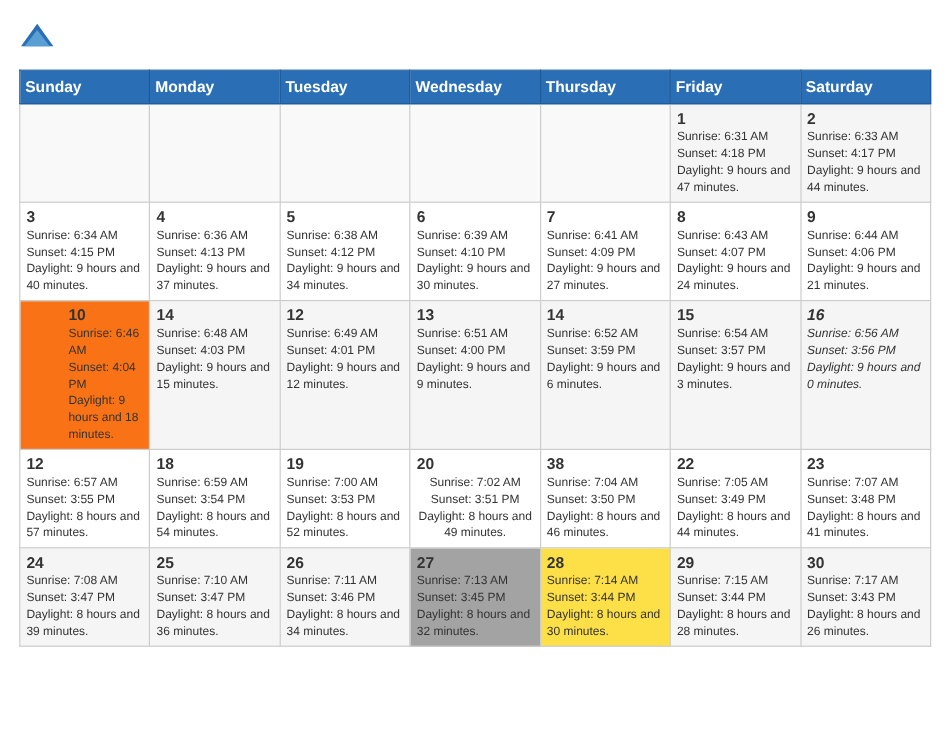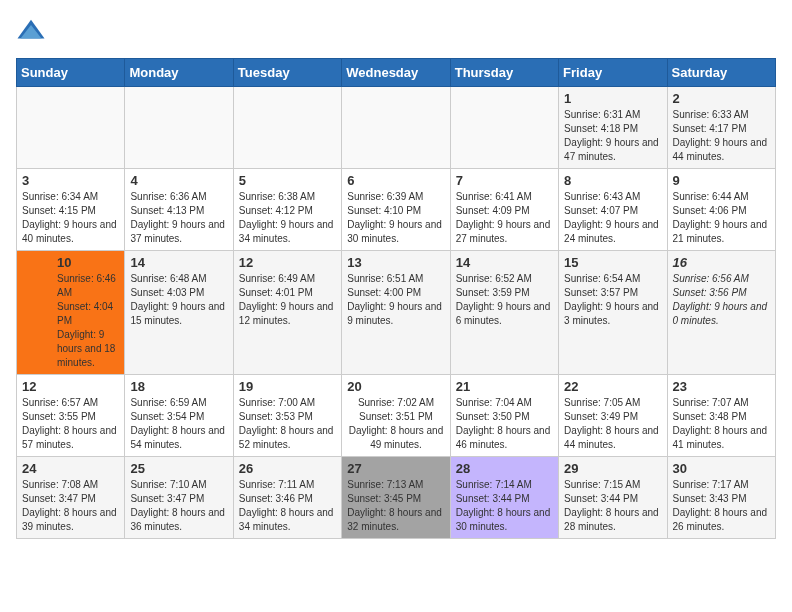--- a/index.html
+++ b/index.html
@@ -255,21 +255,21 @@
 Sunset: 3:53 PM
 Daylight: 8 hours and 52 minutes.</div>
         </td>
         <td style="background: rgb(255, 255, 255);">
           <span class="day-num">20</span>
           <div class="day-info" style="white-space: pre-line; text-align: center;">Sunrise: 7:02 AM
 Sunset: 3:51 PM
 Daylight: 8 hours and 49 minutes.</div>
         </td>
         <td style="background: rgb(255, 255, 255);">
-          <span class="day-num">21</span>
+          <span class="day-num">38</span>
           <div class="day-info" style="white-space: pre-line;">Sunrise: 7:04 AM
 Sunset: 3:50 PM
 Daylight: 8 hours and 46 minutes.</div>
         </td>
         <td style="background: rgb(255, 255, 255); margin-left: 19px;">
           <span class="day-num">22</span>
           <div class="day-info" style="white-space: pre-line;">Sunrise: 7:05 AM
 Sunset: 3:49 PM
 Daylight: 8 hours and 44 minutes.</div>
         </td>
@@ -298,21 +298,21 @@
           <div class="day-info" style="white-space: pre-line;">Sunrise: 7:11 AM
 Sunset: 3:46 PM
 Daylight: 8 hours and 34 minutes.</div>
         </td>
         <td style="background: #a3a3a3;">
           <span class="day-num">27</span>
           <div class="day-info" style="white-space: pre-line;">Sunrise: 7:13 AM
 Sunset: 3:45 PM
 Daylight: 8 hours and 32 minutes.</div>
         </td>
-        <td style="background: #c4b5fd;">
+        <td style="background: #fde047;">
           <span class="day-num">28</span>
           <div class="day-info" style="white-space: pre-line;">Sunrise: 7:14 AM
 Sunset: 3:44 PM
 Daylight: 8 hours and 30 minutes.</div>
         </td>
         <td style="background: rgb(245, 245, 245);">
           <span class="day-num">29</span>
           <div class="day-info" style="white-space: pre-line;">Sunrise: 7:15 AM
 Sunset: 3:44 PM
 Daylight: 8 hours and 28 minutes.</div>

